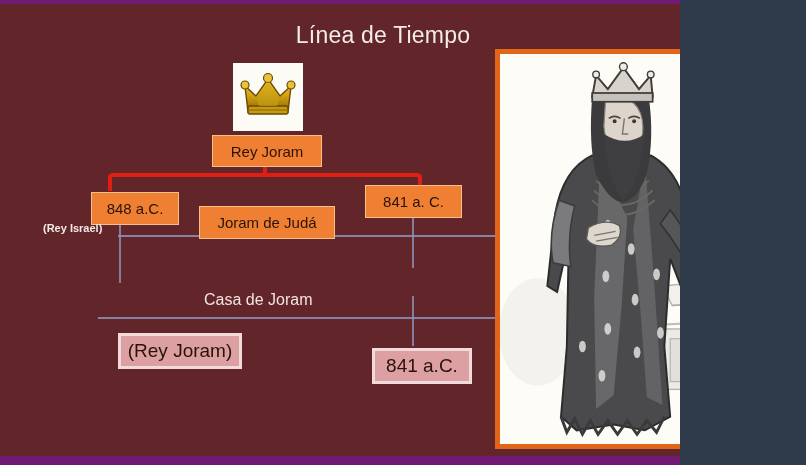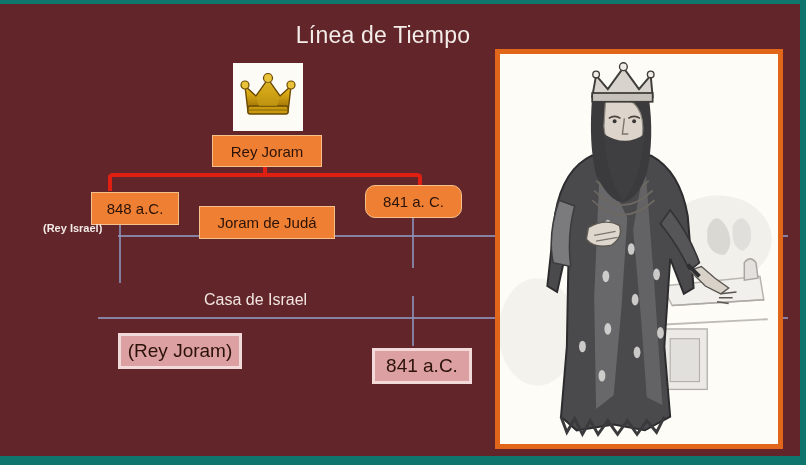--- a/index.html
+++ b/index.html
@@ -2,24 +2,24 @@
 <html><head>
 <meta charset="utf-8">
 <style>
   html, body {
     margin: 0;
     padding: 0;
     background: #2f3a4a;
   }
   #slide {
     position: relative;
-    width: 806px;
+    width: 680px;
     height: 465px;
     overflow: hidden;
-    background: #0f766e;
+    background: #701a75;
     font-family: "Liberation Sans", sans-serif;
   }
   
   #canvas {
     position: absolute;
     left: 0;
     top: 4px;
     width: 800px;
     height: 452px;
     background: #62262a;
@@ -73,21 +73,21 @@
     font-size: 19px;
     display: flex;
     align-items: center;
     justify-content: center;
     white-space: nowrap;
     box-sizing: border-box;
   }
 
   #box-rey-joram   { left: 212px; top: 131px; width: 110px; height: 32px; }
   #box-848         { left: 91px;  top: 188px; width: 88px;  height: 33px; }
-  #box-841-judah   { left: 365px; top: 181px; width: 97px;  height: 33px; border-radius: 10px; }
+  #box-841-judah   { left: 365px; top: 181px; width: 97px;  height: 33px; }
   #box-casa-juda   { left: 199px; top: 202px; width: 136px; height: 33px; }
 
   #box-rey-joram-israel { left: 97px;  top: 329px; width: 124px; height: 36px; margin-left: 21px; }
   #box-841-israel       { left: 372px; top: 344px; width: 100px; height: 36px; }
 
   
   #bracket {
     position: absolute;
     left: 100px;
     top: 163px;
@@ -197,21 +197,21 @@
     <div class="obox" id="box-rey-joram">Rey Joram</div>
 
     <div class="obox" id="box-848">848 a.C.</div>
 
     <div class="obox" id="box-841-judah">841 a. C.</div>
 
     <div class="obox" id="box-casa-juda">Joram de Judá</div>
 
     <div id="cap-josafat">(Rey Israel)</div>
 
-    <div id="lbl-casa-israel">Casa de Israel</div>
+    <div id="lbl-casa-israel">Casa de Joram</div>
 
     <div class="pbox" id="box-rey-joram-israel">(Rey Joram)</div>
 
     <div class="pbox" id="box-841-israel">841 a.C.</div>
 
     <div id="king-frame">
       <svg viewBox="0 0 288 400" preserveAspectRatio="xMidYMid slice" aria-hidden="true">
         <rect x="0" y="0" width="288" height="400" fill="#fdfcf7"></rect>
 
         <ellipse cx="225" cy="190" rx="55" ry="45" fill="#e7e5e2" opacity="0.55"></ellipse>

